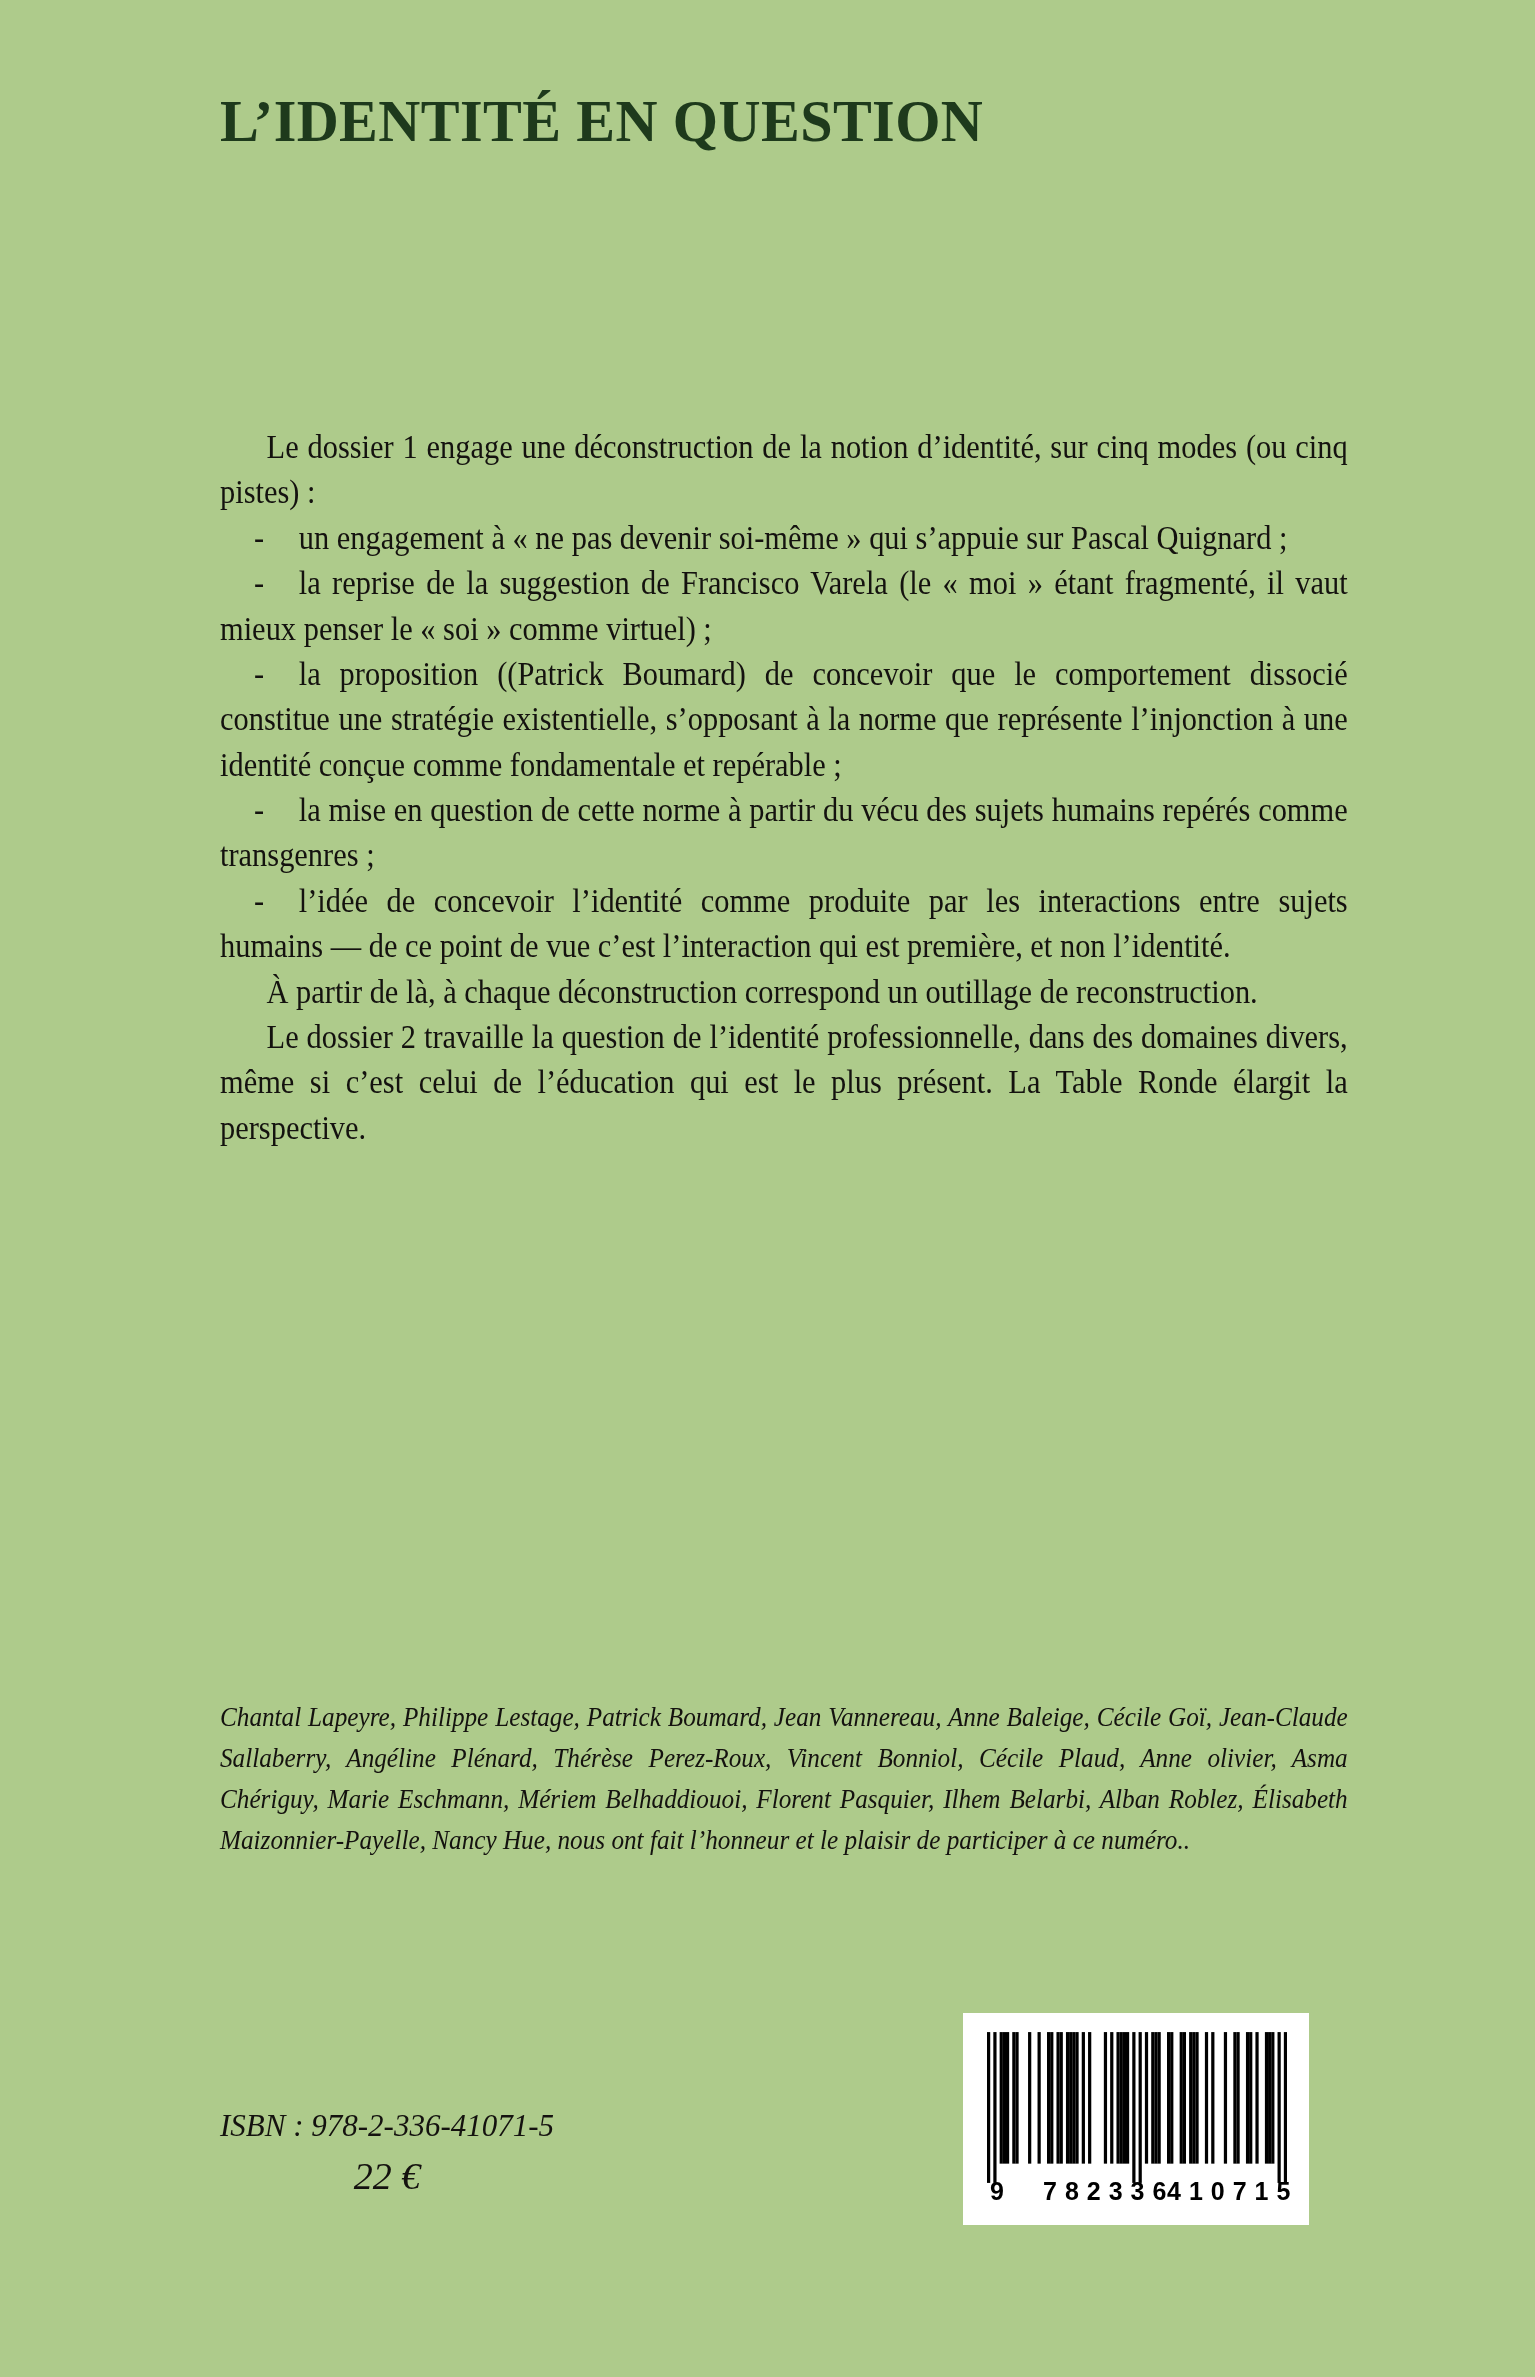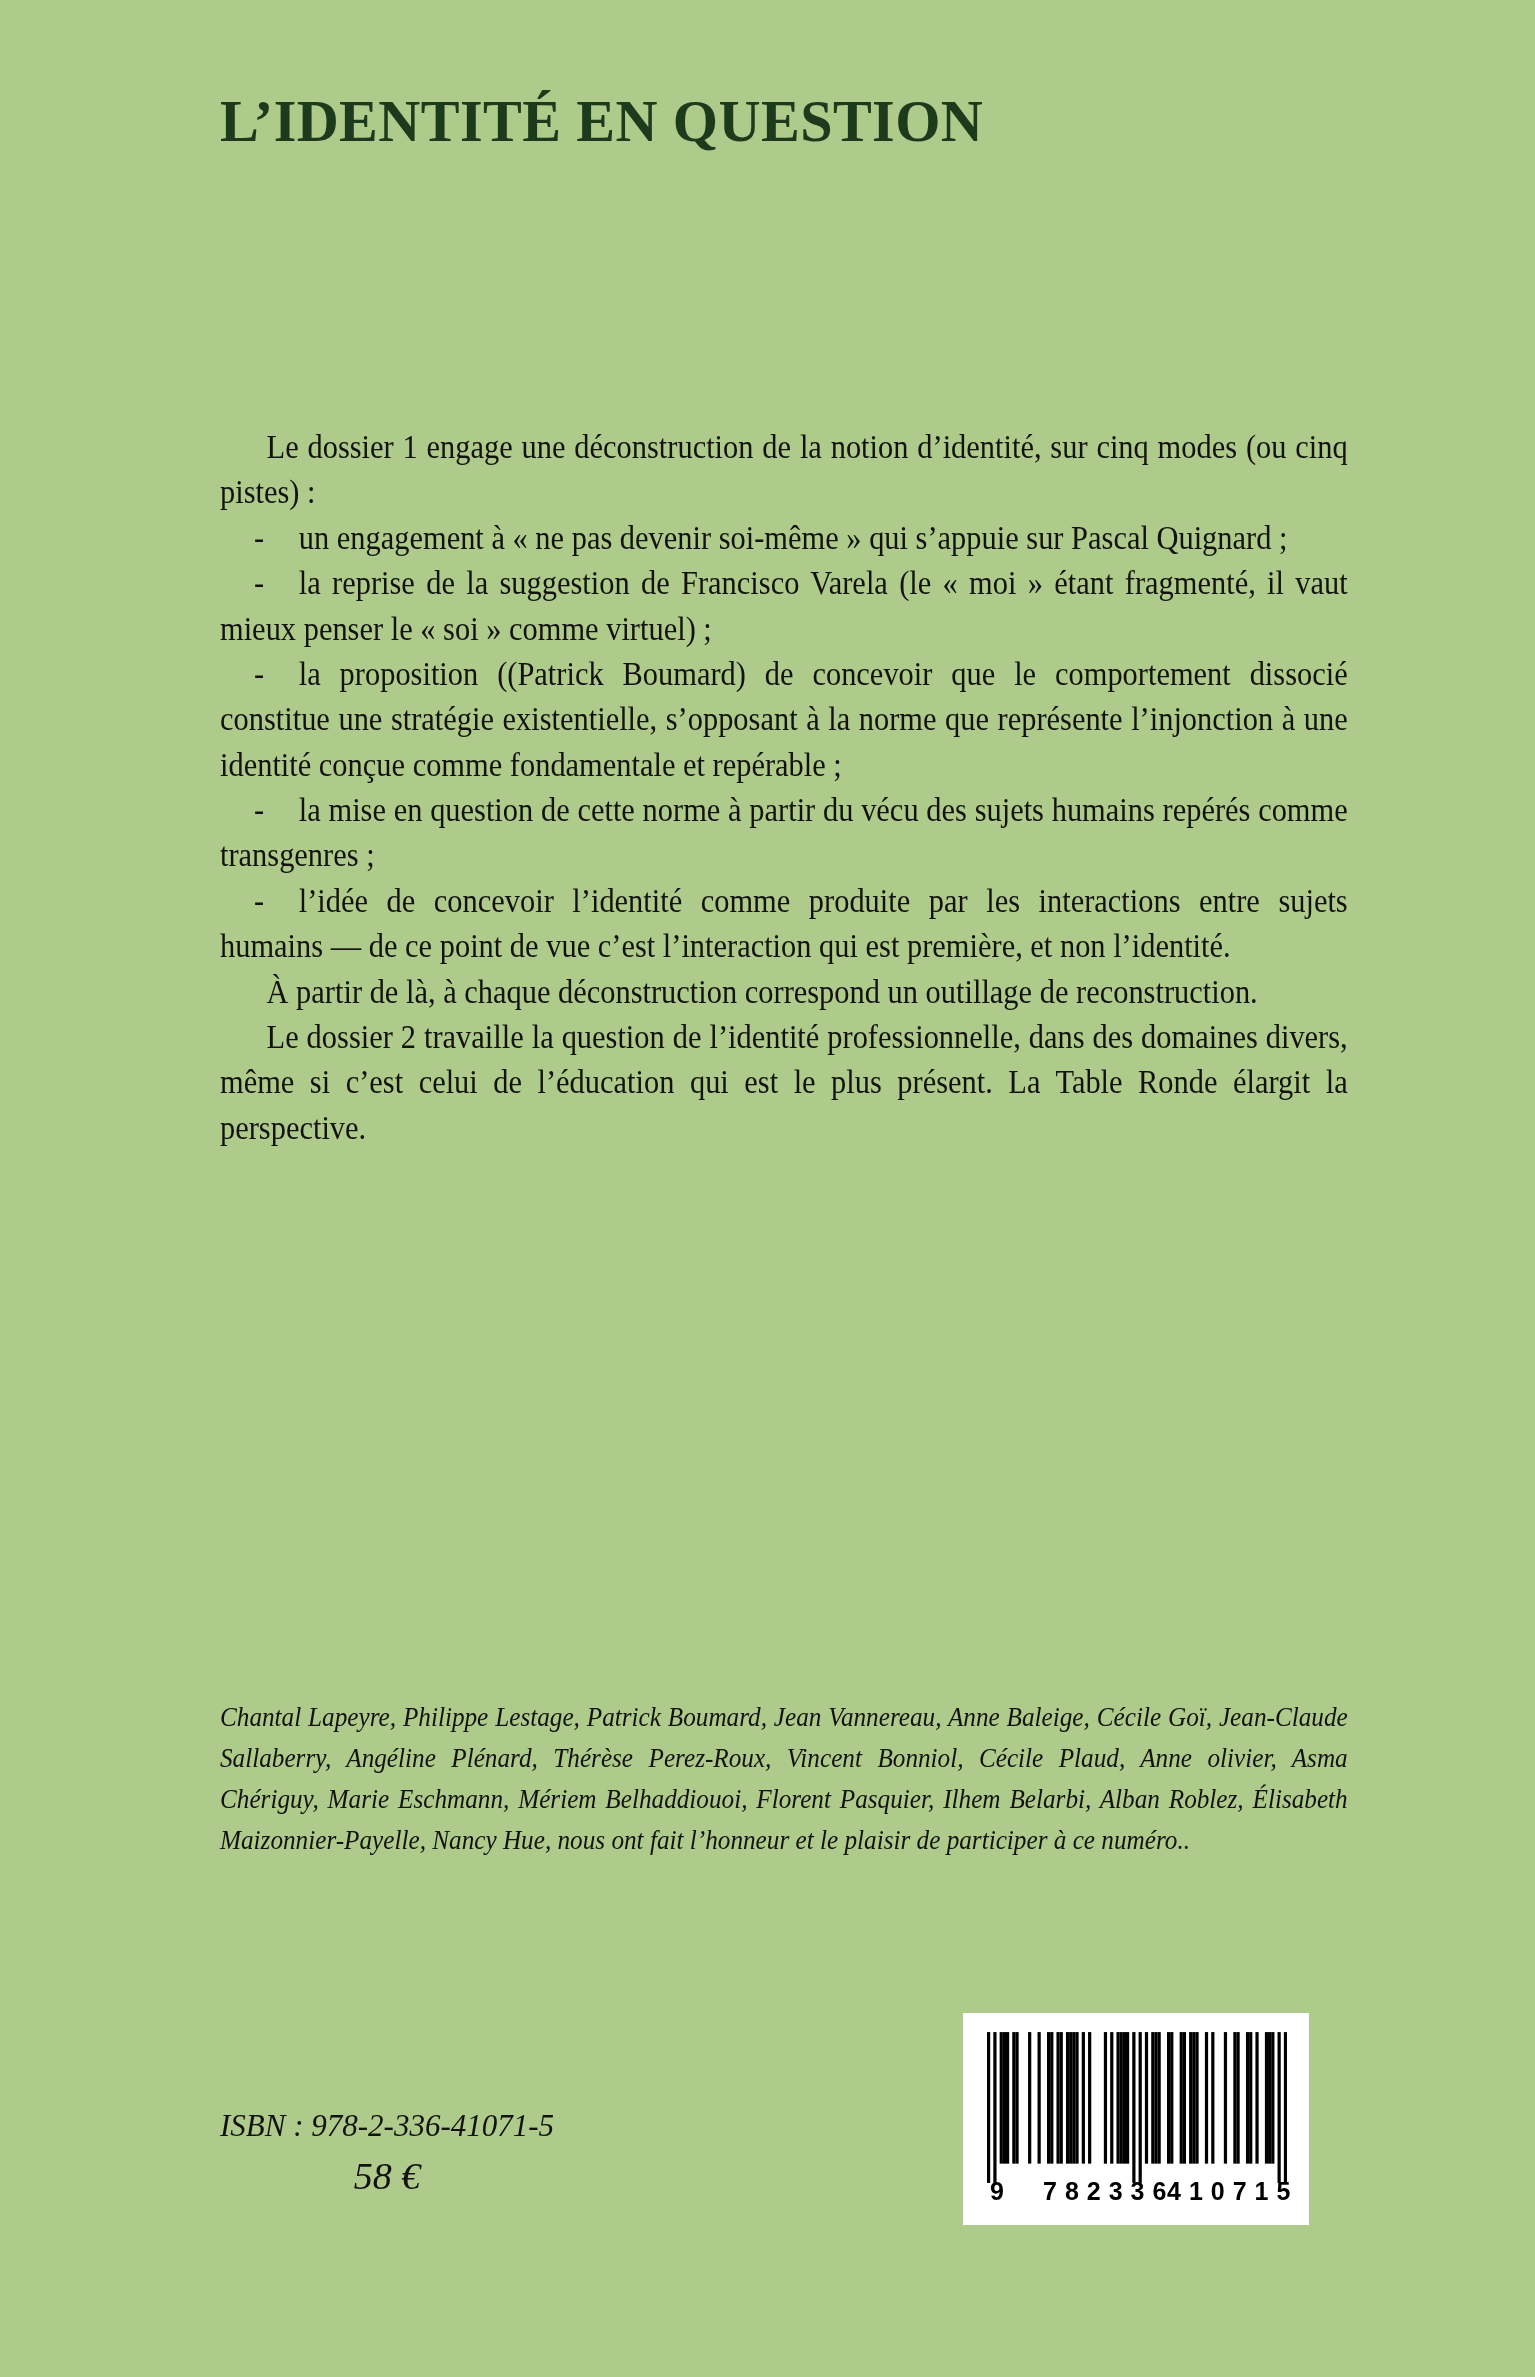--- a/index.html
+++ b/index.html
@@ -195,21 +195,21 @@
       <p class="para indent">À partir de là, à chaque déconstruction correspond un outillage de reconstruction.</p>
       <p class="para indent">Le dossier 2 travaille la question de l’identité professionnelle, dans des domaines divers, même si c’est celui de l’éducation qui est le plus présent. La Table Ronde élargit la perspective.</p>
     </div>
 
   <div class="contrib-block">
     <p class="contrib">Chantal Lapeyre, Philippe Lestage, Patrick Boumard, Jean Vannereau, Anne Baleige, Cécile Goï, Jean-Claude Sallaberry, Angéline Plénard, Thérèse Perez-Roux, Vincent Bonniol, Cécile Plaud, Anne olivier, Asma Chériguy, Marie Eschmann, Mériem Belhaddiouoi, Florent Pasquier, Ilhem Belarbi, Alban Roblez, Élisabeth Maizonnier-Payelle, Nancy Hue, nous ont fait l’honneur et le plaisir de participer à ce numéro..</p>
   </div>
 
   <div class="isbn-block">
     <p class="isbn-line">ISBN : 978-2-336-41071-5</p>
-    <p class="price-line">58 €</p>
+    <p class="price-line">22 €</p>
   </div>
 
   <div class="barcode-box">
     <div class="barcode-inner">
       <svg class="bc-svg" id="bc-svg" width="300" height="151" viewBox="0 0 358 180">
           <rect x="0.000" y="0" width="3.844" height="180" fill="#000"></rect>
           <rect x="7.537" y="0" width="3.844" height="180" fill="#000"></rect>
           <rect x="15.074" y="0" width="3.844" height="157" fill="#000"></rect>
           <rect x="18.842" y="0" width="3.844" height="157" fill="#000"></rect>
           <rect x="22.611" y="0" width="3.844" height="157" fill="#000"></rect>

